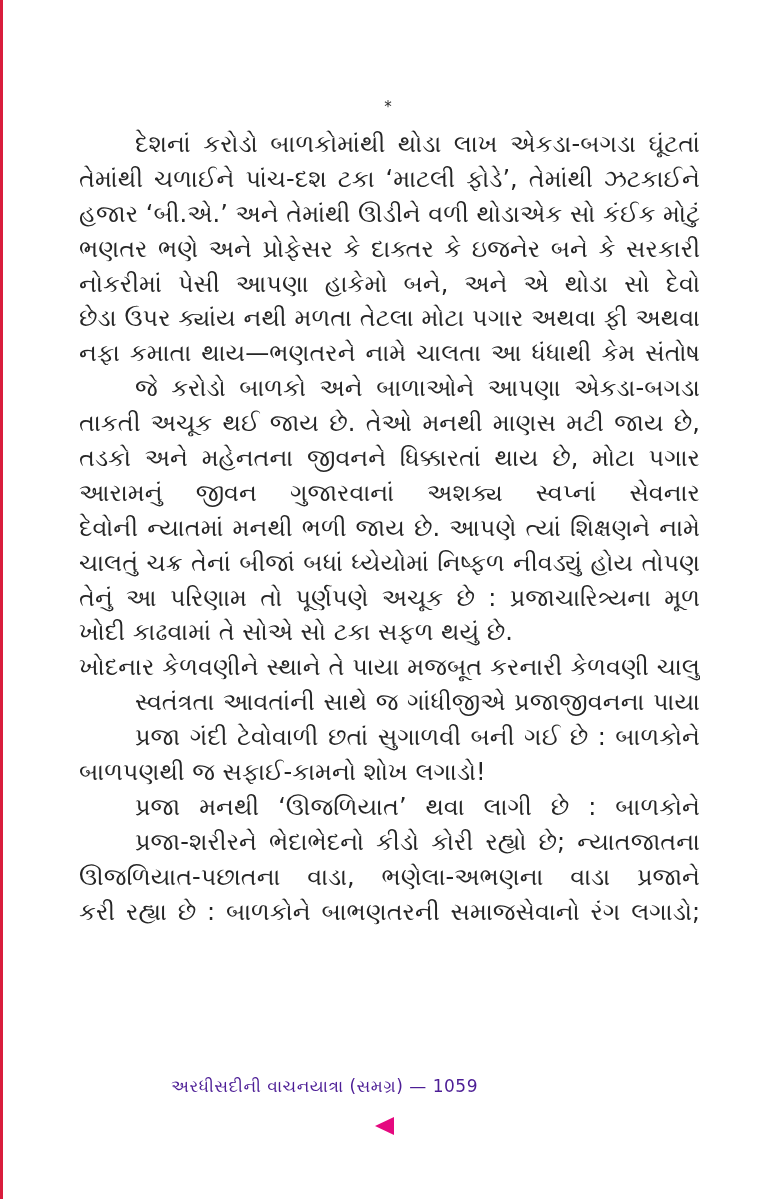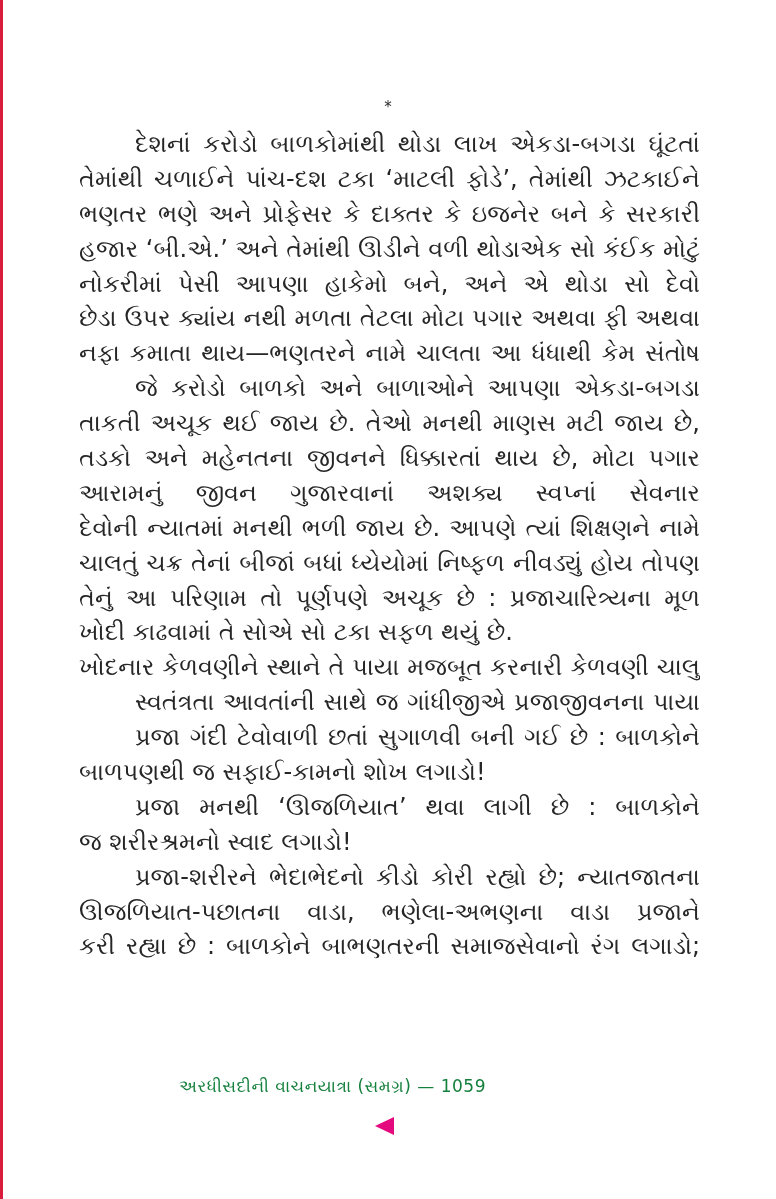--- a/index.html
+++ b/index.html
@@ -29,23 +29,23 @@
     height: 34.9px; line-height: 34.9px;
     font-size: 24px;
     overflow: hidden;
     text-align: justify;
     text-align-last: justify;
     color: #262626;
   }
   .line.indent { text-indent: 56px; }
   .line.end { text-align-last: left; }
   .footer {
-    position: absolute; left: 8px; top: 1076px;
+    position: absolute; left: 0; top: 1076px;
     width: 649px; text-align: center;
-    font-size: 17px; color: #15803d;
+    font-size: 17px; color: #4c1d95;
     letter-spacing: 0.5px;
   }
   .prev-arrow {
     position: absolute; left: 375px; top: 1117px;
     width: 0; height: 0;
     border-top: 9px solid transparent;
     border-bottom: 9px solid transparent;
     border-right: 19px solid #e5097f;
     cursor: pointer;
   }
@@ -53,39 +53,38 @@
 </head>
 <body>
 
 <div class="edge-strip"></div>
 
 <div class="separator">*</div>
 
 <div class="text-block">
   <div class="line indent">દેશનાં કરોડો બાળકોમાંથી થોડા લાખ એકડા-બગડા ઘૂંટતાં શીખે,</div>
   <div class="line">તેમાંથી ચળાઈને પાંચ-દશ ટકા ‘માટલી ફોડે’, તેમાંથી ઝટકાઈને થોડા</div>
+  <div class="line">હજાર ‘બી.એ.’ અને તેમાંથી ઊડીને વળી થોડાએક સો કંઈક મોટું</div>
   <div class="line">ભણતર ભણે અને પ્રોફેસર કે દાક્તર કે ઇજનેર બને કે સરકારી</div>
-  <div class="line">હજાર ‘બી.એ.’ અને તેમાંથી ઊડીને વળી થોડાએક સો કંઈક મોટું</div>
   <div class="line">નોકરીમાં પેસી આપણા હાકેમો બને, અને એ થોડા સો દેવો દુનિયાના</div>
   <div class="line">છેડા ઉપર ક્યાંય નથી મળતા તેટલા મોટા પગાર અથવા ફી અથવા</div>
   <div class="line">નફા કમાતા થાય—ભણતરને નામે ચાલતા આ ધંધાથી કેમ સંતોષ થાય?</div>
   <div class="line indent">જે કરોડો બાળકો અને બાળાઓને આપણા એકડા-બગડા પહોંચે</div>
   <div class="line">તાકતી અચૂક થઈ જાય છે. તેઓ મનથી માણસ મટી જાય છે, ટાઢ-</div>
   <div class="line">તડકો અને મહેનતના જીવનને ધિક્કારતાં થાય છે, મોટા પગાર મેળવી</div>
   <div class="line">આરામનું જીવન ગુજારવાનાં અશક્ય સ્વપ્નાં સેવનાર ‘ઊજળિયાત’</div>
   <div class="line">દેવોની ન્યાતમાં મનથી ભળી જાય છે. આપણે ત્યાં શિક્ષણને નામે</div>
   <div class="line">ચાલતું ચક્ર તેનાં બીજાં બધાં ધ્યેયોમાં નિષ્ફળ નીવડ્યું હોય તોપણ</div>
   <div class="line">તેનું આ પરિણામ તો પૂર્ણપણે અચૂક છે : પ્રજાચારિત્ર્યના મૂળ પાયાઓ</div>
   <div class="line end">ખોદી કાઢવામાં તે સોએ સો ટકા સફળ થયું છે.</div>
   <div class="line">ખોદનાર કેળવણીને સ્થાને તે પાયા મજબૂત કરનારી કેળવણી ચાલુ</div>
   <div class="line indent">સ્વતંત્રતા આવતાંની સાથે જ ગાંધીજીએ પ્રજાજીવનના પાયા</div>
   <div class="line indent">પ્રજા ગંદી ટેવોવાળી છતાં સુગાળવી બની ગઈ છે : બાળકોને</div>
   <div class="line end">બાળપણથી જ સફાઈ-કામનો શોખ લગાડો!</div>
   <div class="line indent">પ્રજા મનથી ‘ઊજળિયાત’ થવા લાગી છે : બાળકોને બાળપણથી</div>
-  <div class="line end">જ શરીરશ્રમનો સ્વાદ લગાડો!</div>
   <div class="line indent">પ્રજા-શરીરને ભેદાભેદનો કીડો કોરી રહ્યો છે; ન્યાતજાતના</div>
   <div class="line">ઊજળિયાત-પછાતના વાડા, ભણેલા-અભણના વાડા પ્રજાને છિન્નભિન્ન</div>
   <div class="line">કરી રહ્યા છે : બાળકોને બાભણતરની સમાજસેવાનો રંગ લગાડો;</div>
 </div>
 
 <div class="footer">અરધીસદીની વાચનયાત્રા (સમગ્ર) — 1059</div>
 
 <div class="prev-arrow"></div>
 
 </body></html>

